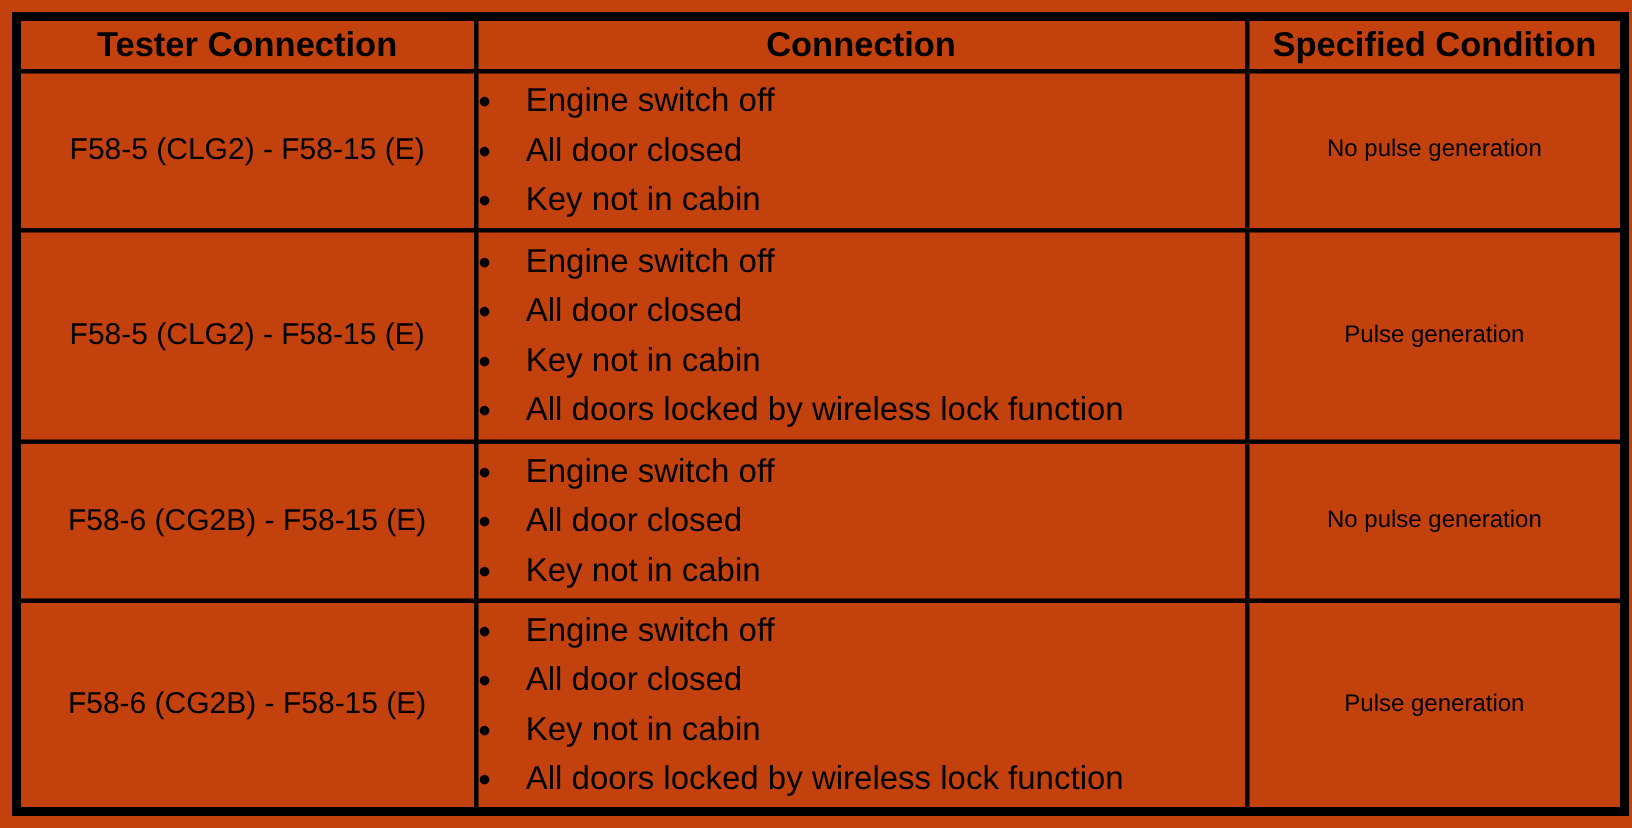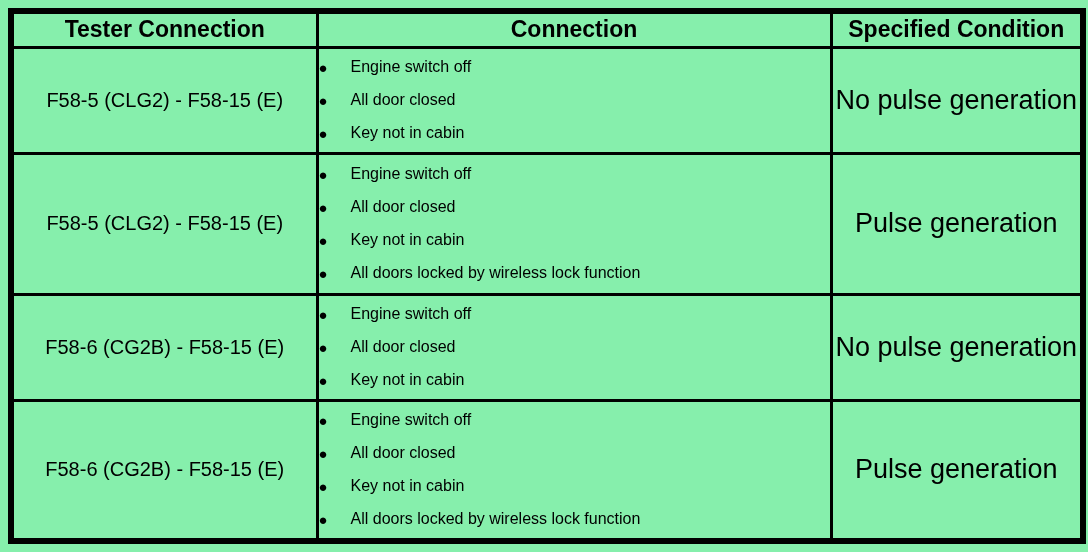--- a/index.html
+++ b/index.html
@@ -9,21 +9,21 @@
     width: 1088px;
     height: 552px;
     font-family: "Liberation Sans", sans-serif;
     color: #000000;
     overflow: hidden;
   }
   .page {
     position: relative;
     width: 1088px;
     height: 552px;
-    background: #86efac;
+    background: #c2410c;
   }
   .table-wrap {
     position: absolute;
     left: 8px;
     top: 8px;
     width: 1072px;
     height: 536px;
   }
   table.spec-table {
     width: 100%;
@@ -64,24 +64,24 @@
     align-items: center;
     height: 33px;
     white-space: nowrap;
   }
   .bullet {
     flex: 0 0 32px;
     font-size: 15px;
     line-height: 1;
   }
   .cond-text {
-    font-size: 16px;
+    font-size: 22px;
   }
   td.specified-cell {
-    font-size: 27px;
+    font-size: 16px;
     text-align: center;
     vertical-align: middle;
     white-space: nowrap;
   }
 </style>
 </head>
 <body>
 
 <div class="page">
   <div class="table-wrap">

